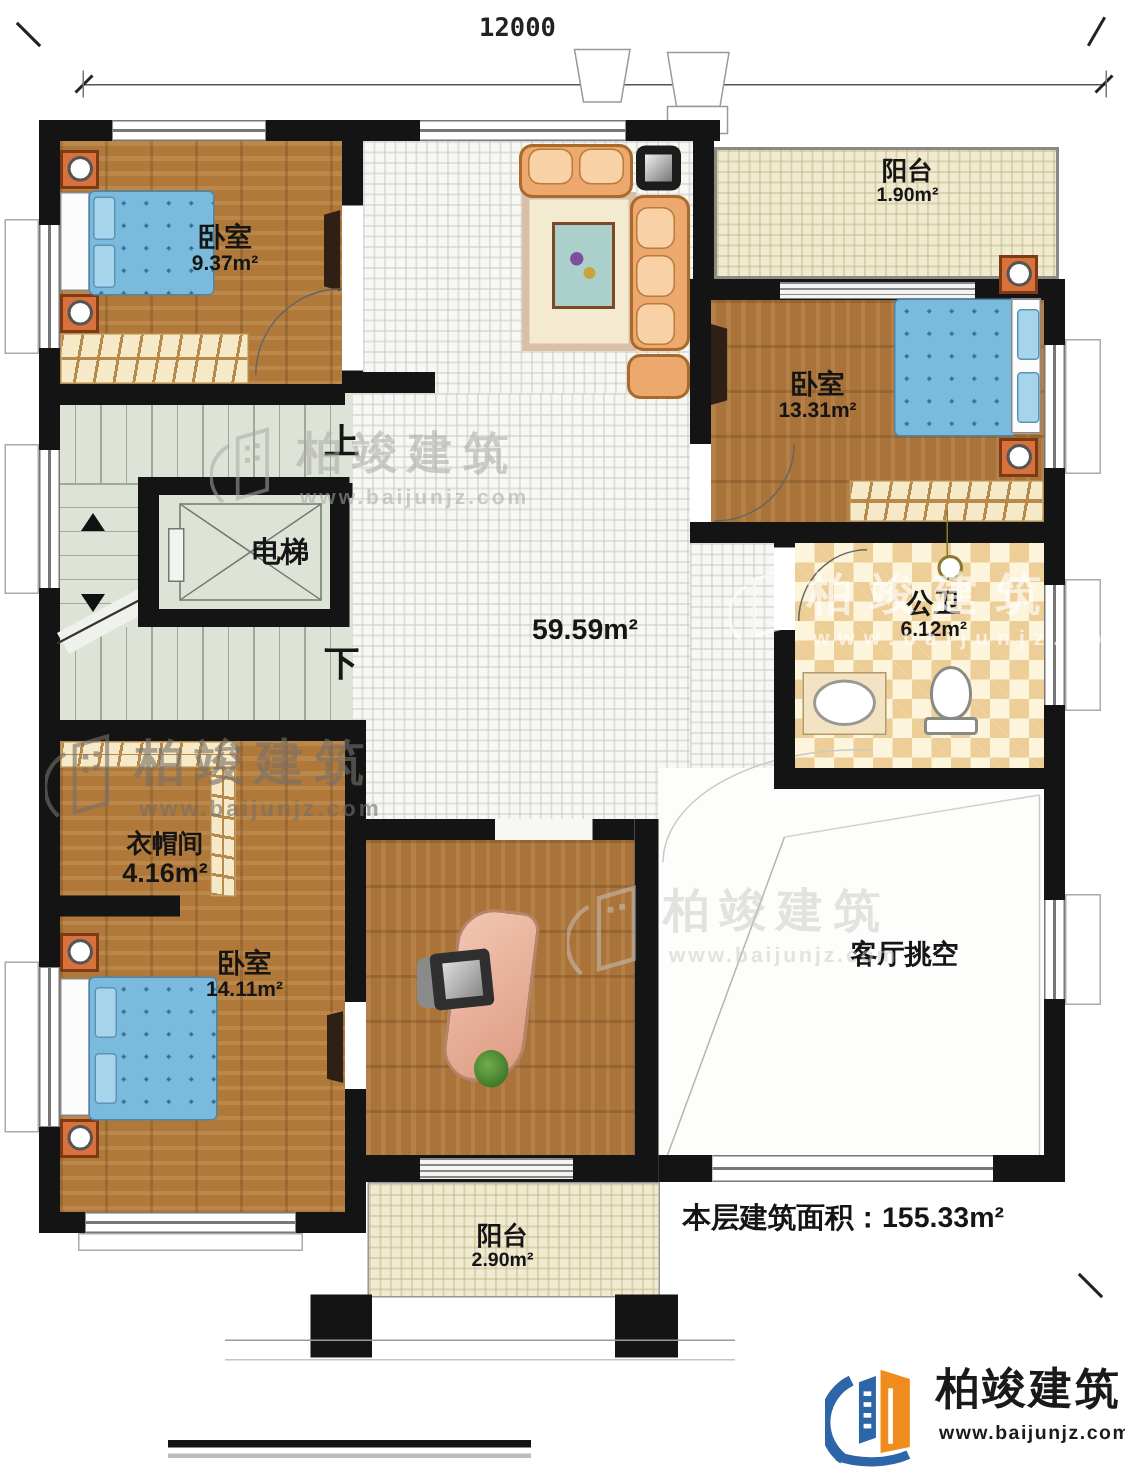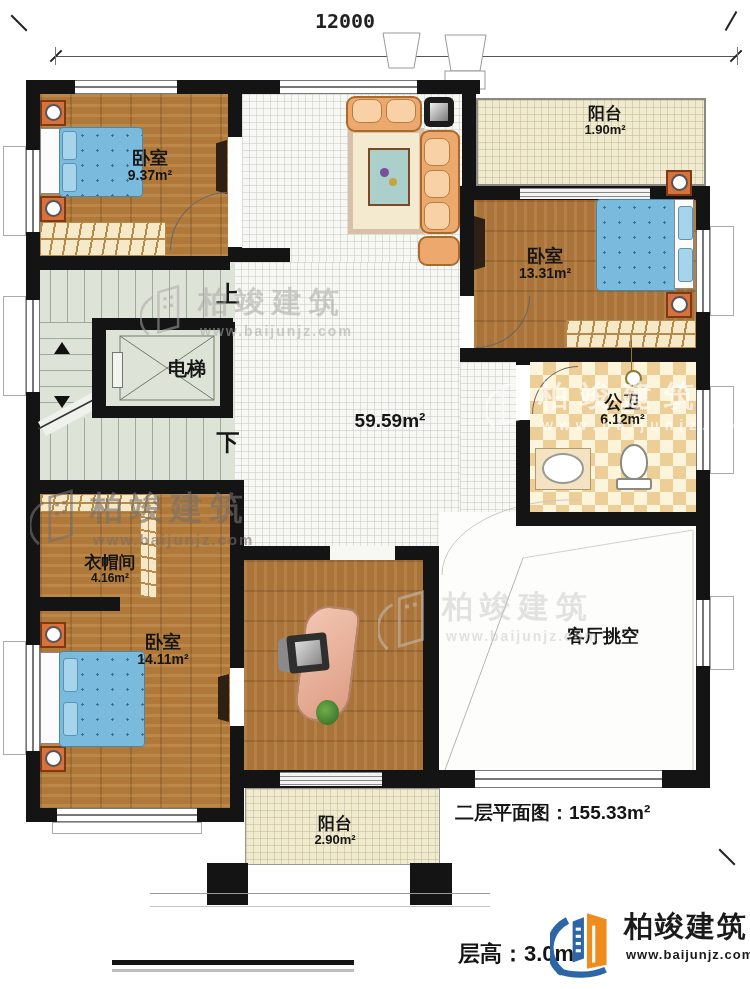--- a/index.html
+++ b/index.html
@@ -57,21 +57,21 @@
   .wm .wmurl{letter-spacing:2px;font-size:14px;}
   .dimfont{font-family:"DejaVu Sans Mono","Liberation Mono",monospace;font-weight:bold;color:#222;}
   .tick{position:absolute;width:16px;height:2px;background:#222;}
   svg{display:block;}
 </style>
 </head>
 <body>
 
 <div id="page">
 
-  <div class="lab dimfont" style="left:300px;top:10px;width:90px;font-size:20px;">12000</div>
+  <div class="lab dimfont" style="left:300px;top:10px;width:90px;font-size:17px;">12000</div>
   <div class="abs" style="left:55px;top:56px;width:683px;height:1px;background:#555;"></div>
   <div class="tick" style="left:48px;top:55px;transform:rotate(-45deg);"></div>
   <div class="tick" style="left:728px;top:55px;transform:rotate(-45deg);"></div>
   <div class="abs" style="left:55px;top:47px;width:1px;height:18px;background:#777;"></div>
   <div class="abs" style="left:737px;top:47px;width:1px;height:18px;background:#777;"></div>
 
   <div class="tick" style="left:8px;top:22px;width:22px;transform:rotate(45deg);"></div>
   <div class="tick" style="left:720px;top:20px;width:22px;transform:rotate(-60deg);"></div>
   <div class="tick" style="left:716px;top:856px;width:22px;transform:rotate(45deg);"></div>
 
@@ -249,21 +249,21 @@
     <div>公卫</div>
     <div style="font-size:14px;">6.12m²</div>
   </div>
 
   <div class="lab" style="left:340px;top:410px;width:100px;font-size:19px;">59.59m²</div>
 
   <div class="closet" style="left:40px;top:494px;width:118px;height:18px;"></div>
   <div class="closetV" style="left:140px;top:512px;width:17px;height:86px;"></div>
   <div class="lab" style="left:62px;top:528px;width:96px;font-size:17px;margin-top:25px;">
     <div>衣帽间</div>
-    <div style="font-size:12px;">4.16m²</div>
+    <div style="font-size:18px;">4.16m²</div>
   </div>
 
   <div class="nightstand" style="left:40px;top:622px;">
       <i></i>
     </div>
   <div class="nightstand" style="left:40px;top:746px;">
       <i></i>
     </div>
   <div class="bedhead" style="left:40px;top:652px;width:20px;height:92px;"></div>
   <div class="blanket" style="left:59px;top:651px;width:84px;height:94px;"></div>
@@ -282,21 +282,21 @@
   <div class="abs" style="left:316px;top:700px;width:23px;height:25px;border-radius:50%;
        background:radial-gradient(circle at 40% 40%,#6fae4a,#2f6420);"></div>
 
   <div class="lab" style="left:548px;top:626px;width:110px;font-size:18px;">客厅挑空</div>
 
   <div class="lab" style="left:290px;top:814px;width:90px;font-size:17px;">
     <div>阳台</div>
     <div style="font-size:13px;">2.90m²</div>
   </div>
 
-  <div class="lab" style="left:455px;top:802px;width:260px;font-size:19px;text-align:left;">二层平面图：155.33m²</div>
+  <div class="lab" style="left:455px;top:802px;width:260px;font-size:19px;text-align:left;">本层建筑面积：155.33m²</div>
 
   <div class="wm" style="left:140px;top:282px;color:rgba(168,168,164,.55);">
     <svg width="50" height="54" viewBox="0 0 60 66" style="position:absolute;left:0;top:2px;">
       <path d="M22 10 L46 3 L46 52 L22 59 Z M10 62 A28 28 0 0 1 15 16" fill="none" stroke="currentColor" stroke-width="3"></path>
       <rect x="28" y="16" width="4" height="4" fill="currentColor"></rect>
         <rect x="36" y="14" width="4" height="4" fill="currentColor"></rect>
       <rect x="28" y="26" width="4" height="4" fill="currentColor"></rect>
         <rect x="36" y="24" width="4" height="4" fill="currentColor"></rect>
     </svg>
     <div class="wmname" style="margin-left:58px;font-size:30px;">柏竣建筑</div>
@@ -325,21 +325,20 @@
       <path d="M22 10 L46 3 L46 52 L22 59 Z M10 62 A28 28 0 0 1 15 16" fill="none" stroke="currentColor" stroke-width="3"></path>
       <rect x="28" y="16" width="4" height="4" fill="currentColor"></rect>
         <rect x="36" y="14" width="4" height="4" fill="currentColor"></rect>
     </svg>
     <div class="wmname" style="margin-left:64px;font-size:31px;">柏竣建筑</div>
     <div class="wmurl" style="margin-left:68px;">www.baijunjz.com</div>
   </div>
 
   <div class="abs" style="left:112px;top:960px;width:242px;height:5px;background:#141414;"></div>
   <div class="abs" style="left:112px;top:969px;width:242px;height:3px;background:#bdbdbd;"></div>
-  <div class="lab" style="left:458px;top:942px;width:150px;font-size:22px;text-align:left;font-weight:600;">层高：3.0m</div>
 
   <div class="abs" style="left:550px;top:904px;width:198px;height:80px;">
     <svg width="72" height="76" viewBox="0 0 70 72" style="position:absolute;left:0;top:0;">
       <path d="M12,66 A30,30 0 0 1 17,15" fill="none" stroke="#2c66a8" stroke-width="7"></path>
       <path d="M8,64 A36,18 0 0 0 54,63" fill="none" stroke="#2c66a8" stroke-width="6"></path>
       <polygon points="22,16 33,12 33,52 22,56" fill="#2c66a8"></polygon>
       <polygon points="36,8 55,14 55,58 36,62" fill="#f08b1e"></polygon>
       <rect x="25" y="22" width="5" height="3" fill="#fff"></rect>
         <rect x="25" y="29" width="5" height="3" fill="#fff"></rect>
       <rect x="25" y="36" width="5" height="3" fill="#fff"></rect>

